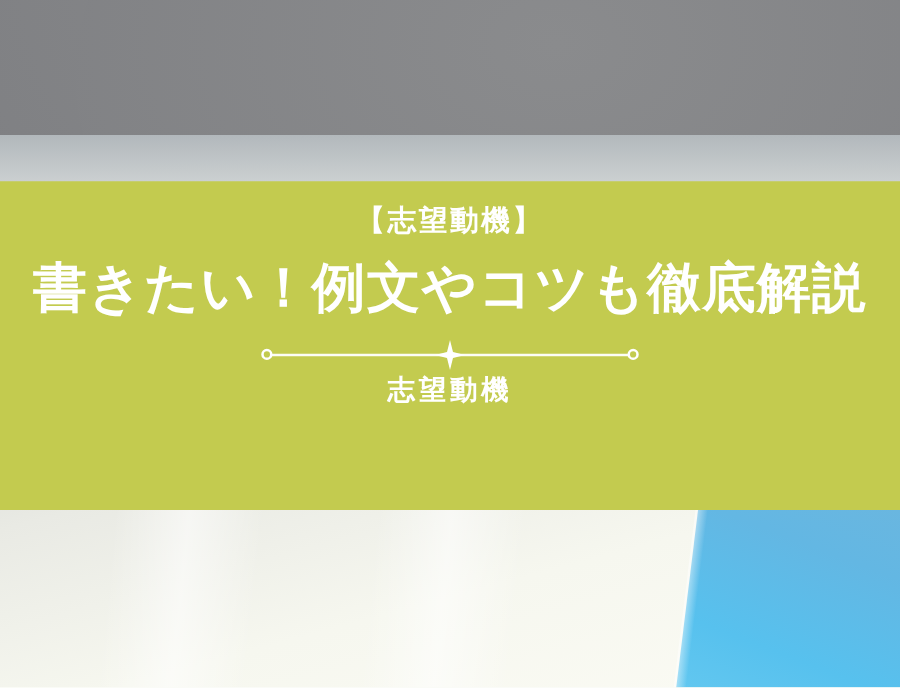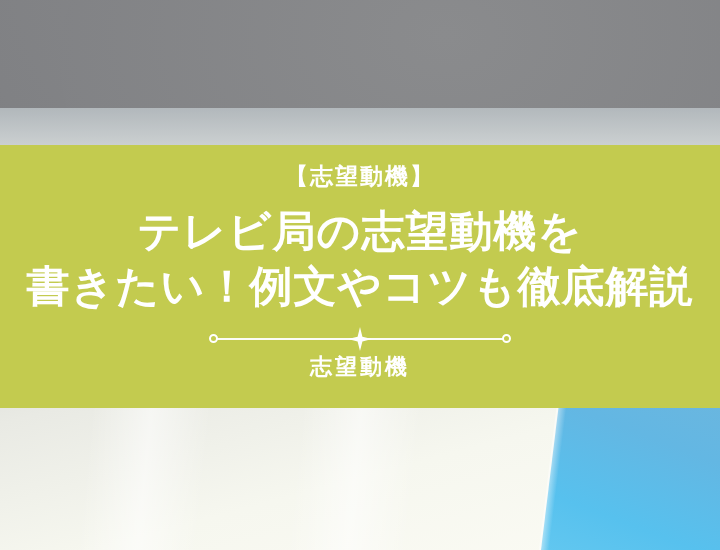--- a/index.html
+++ b/index.html
@@ -244,21 +244,20 @@
     <div class="floor-streak" style="left:300px"></div>
     <div class="blue-pillar"></div>
   </div>
 
   <div class="band">
     <div class="band-inner">
 
       <div class="eyebrow">【志望動機】</div>
 
       <div class="title">
-        <div class="title-line-1">テレビ局の志望動機を</div>
         <div class="title-line-2">書きたい！例文やコツも徹底解説</div>
       </div>
 
       <div class="divider">
         <div class="rule"></div>
         <div class="dot left"></div>
         <div class="diamond"></div>
         <div class="dot right"></div>
       </div>
 

